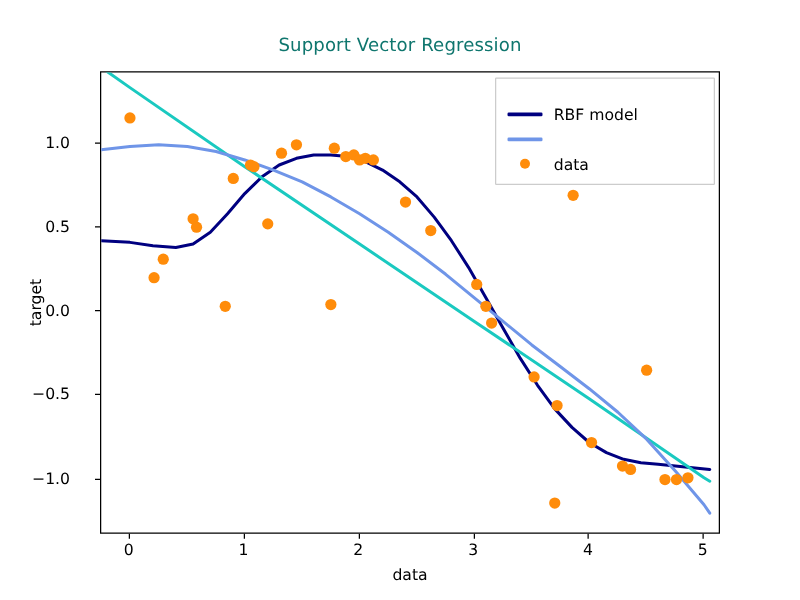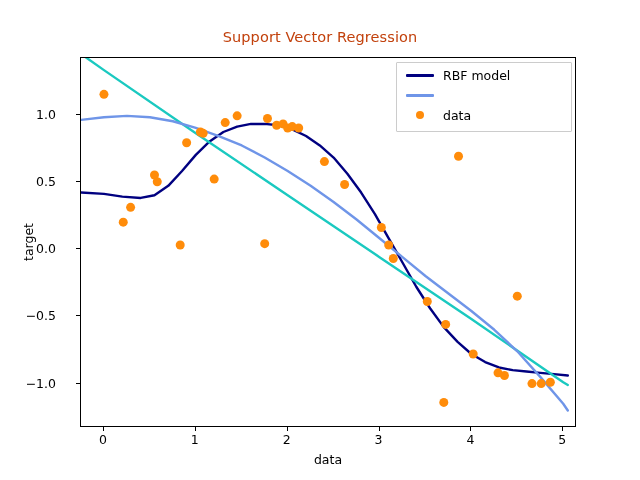--- a/index.html
+++ b/index.html
@@ -19,21 +19,21 @@
     height: 480px;
     background: #ffffff;
   }
   #chart-title {
     position: absolute;
     left: 0;
     top: 29px;
     width: 640px;
     text-align: center;
     font-size: 14.5px;
-    color: #c2410c;
+    color: #0f766e;
     letter-spacing: 0.1px;
   }
   
   #axes {
     position: absolute;
     left: 80px;
     top: 57px;
     width: 496px;
     height: 370px;
     border: 1.1px solid #000000;
@@ -109,21 +109,21 @@
   }
   #legend {
     position: absolute;
     left: 396px;
     top: 62px;
     width: 176px;
     box-sizing: border-box;
     border: 1px solid #cccccc;
     background: #ffffff;
     border-radius: 1px;
-    padding: 2px 8px 6px 8px;
+    padding: 18px 8px 6px 8px;
   }
   .legend-row {
     display: flex;
     align-items: center;
     height: 20px;
   }
   .legend-swatch {
     width: 30px;
     height: 20px;
     position: relative;

